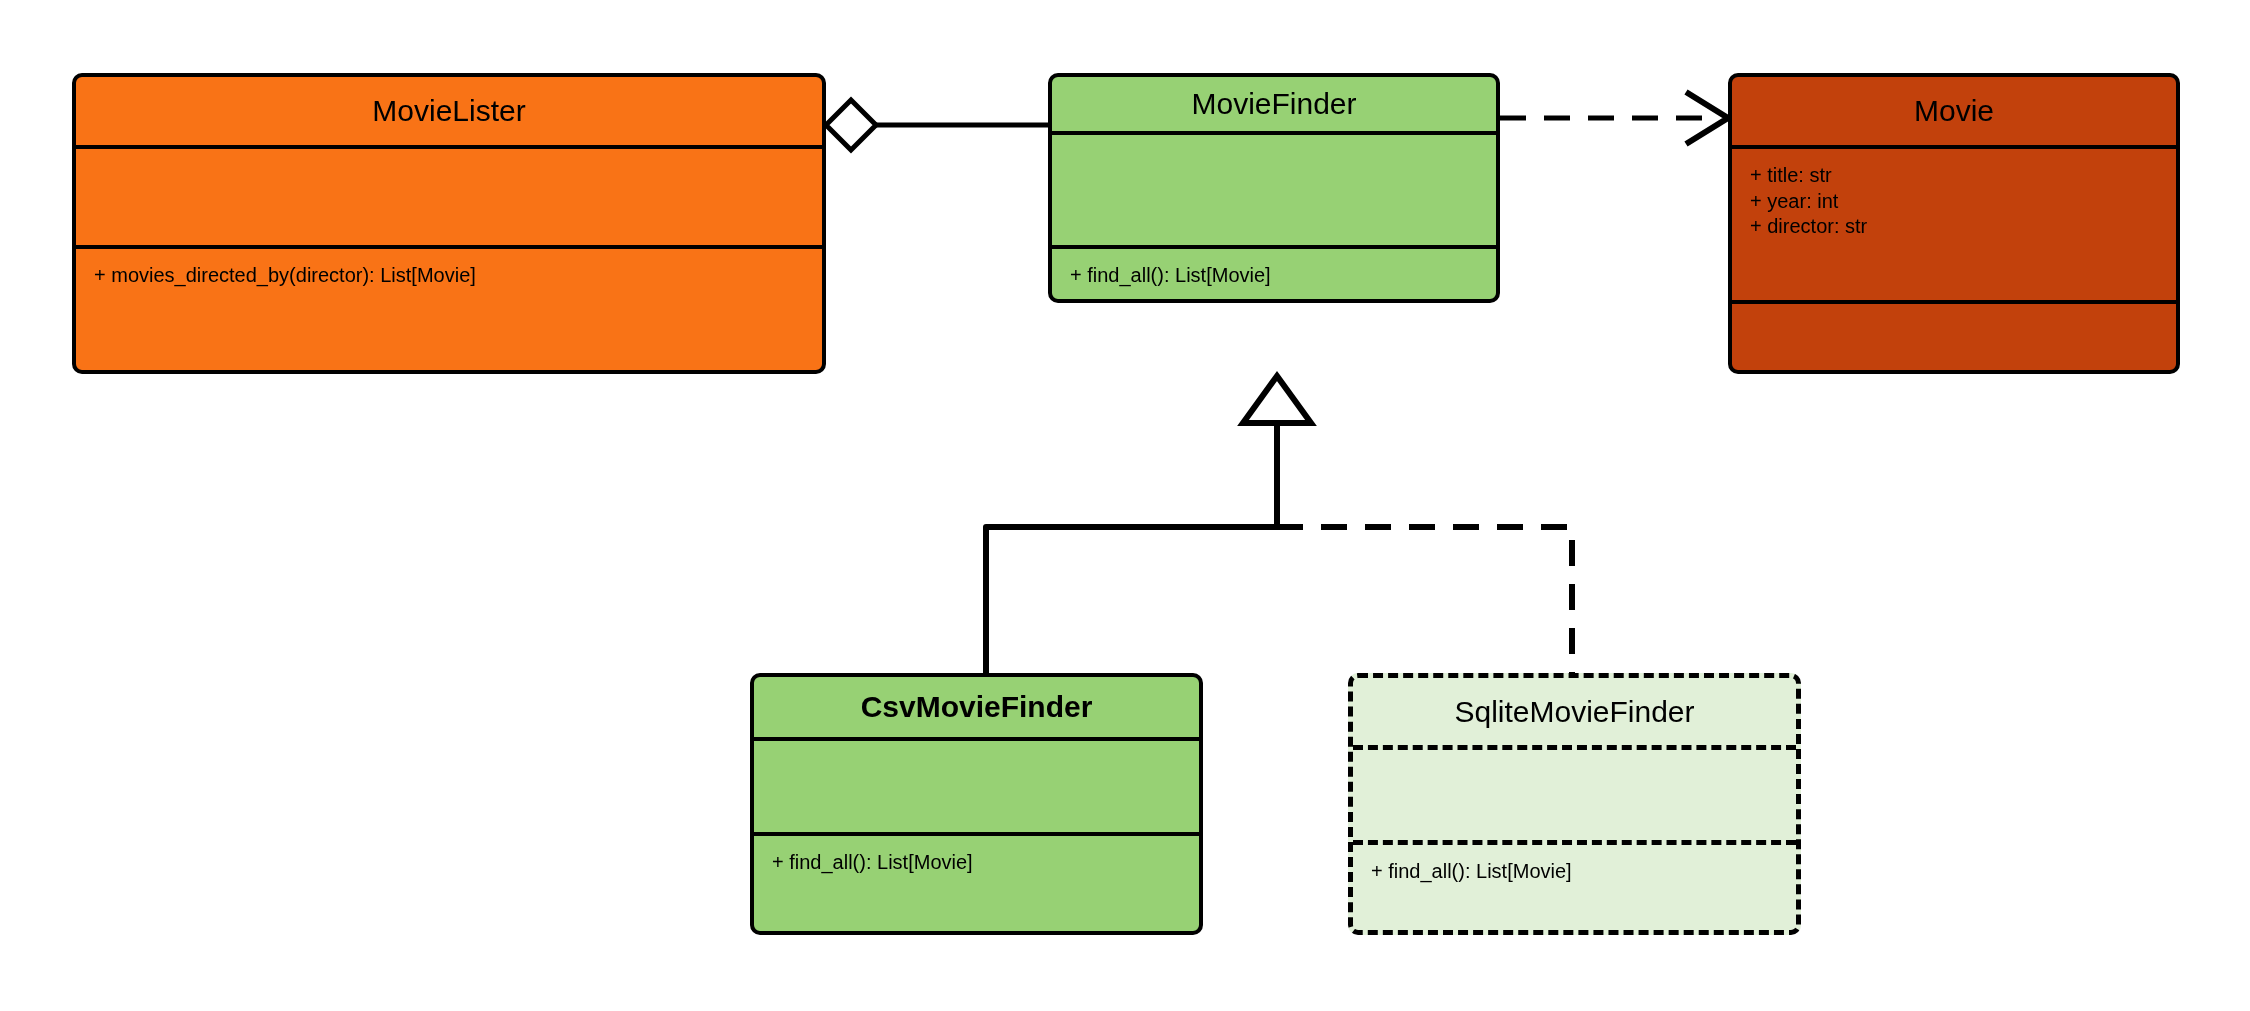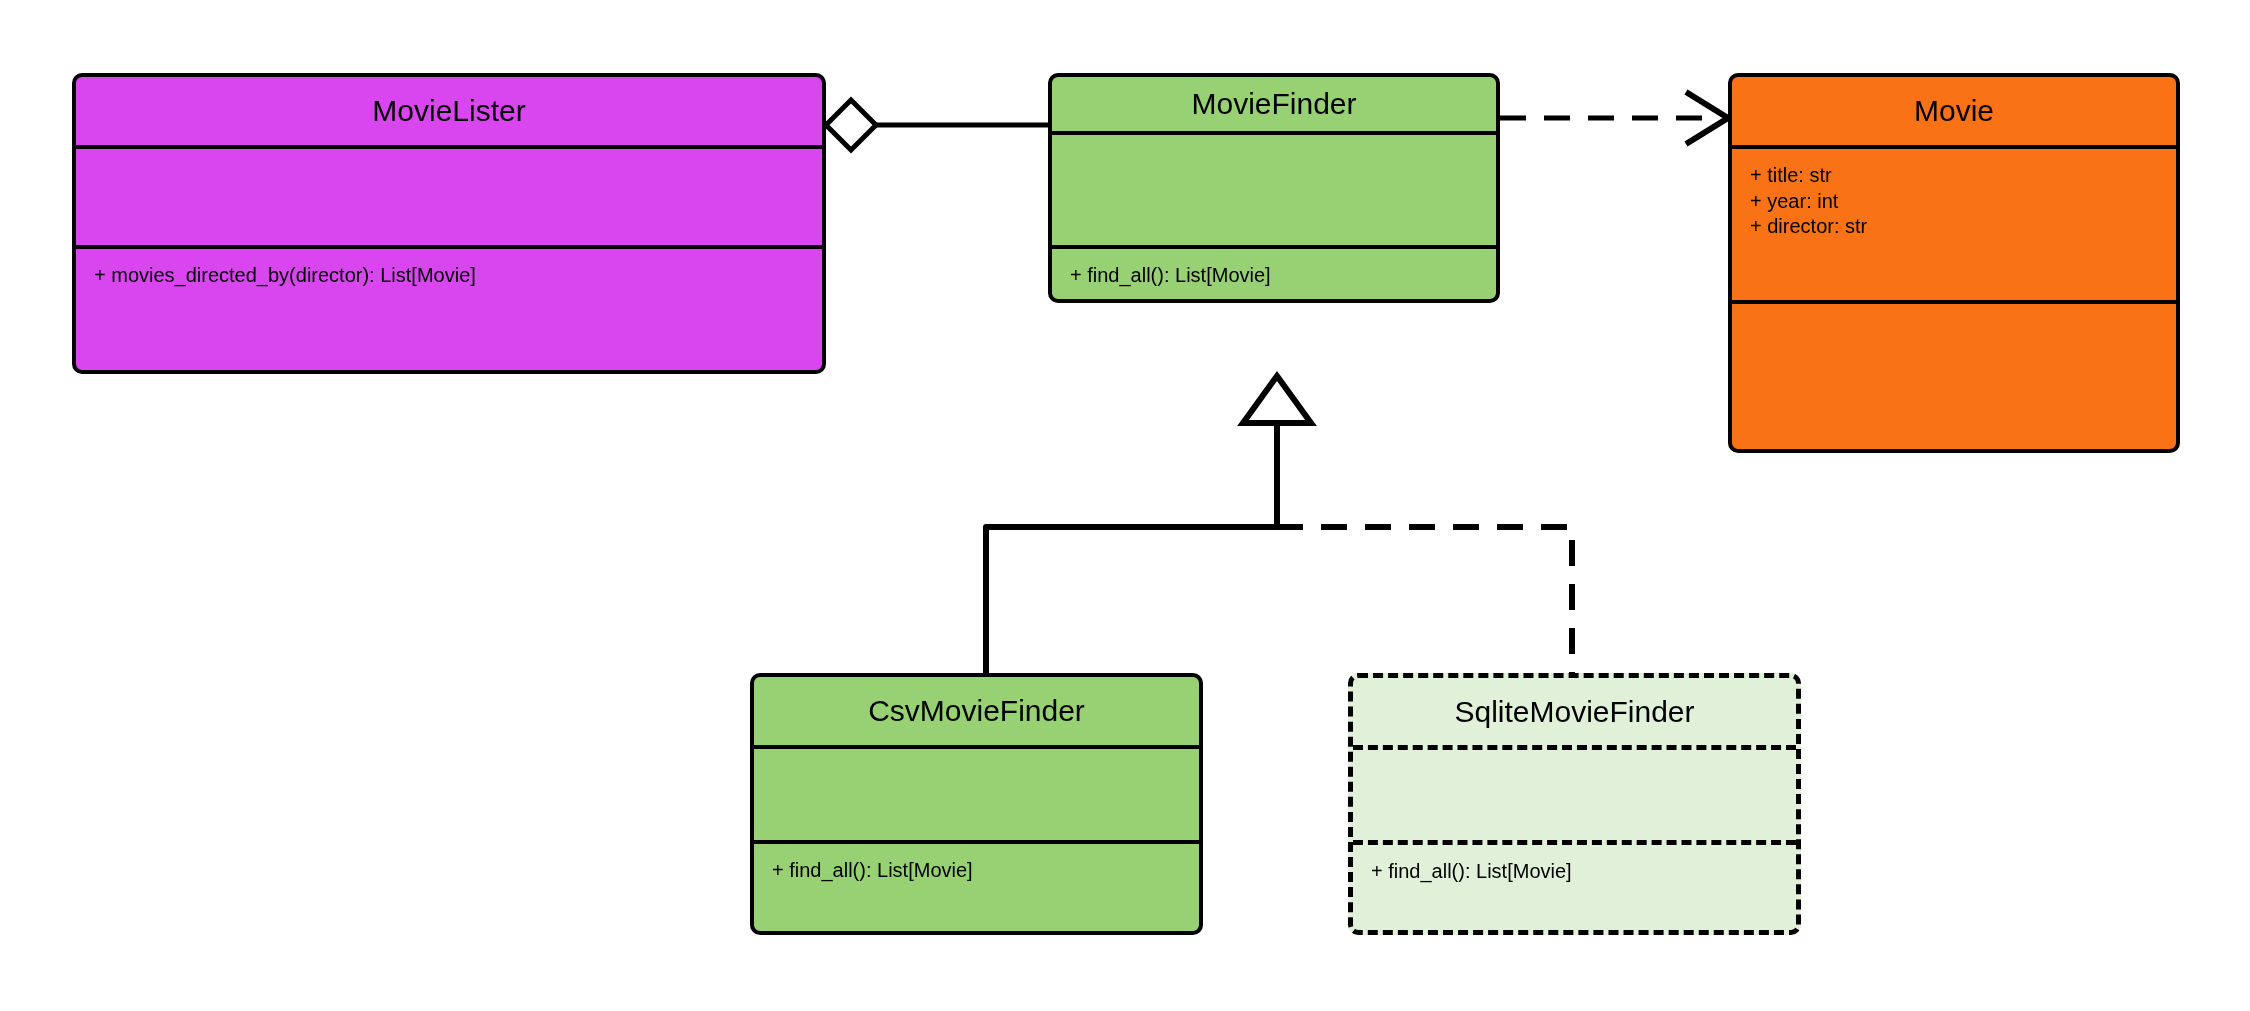--- a/index.html
+++ b/index.html
@@ -102,48 +102,48 @@
 
     <g>
       <path d="M 1277 527 L 986 527 L 986 673" fill="none" stroke="#000000" stroke-width="6" stroke-linejoin="round" stroke-linecap="butt"></path>
     </g>
 
     <g>
       <path d="M 1277 527 L 1572 527 L 1572 673" fill="none" stroke="#000000" stroke-width="6" stroke-dasharray="26,18" stroke-linejoin="round" stroke-linecap="butt"></path>
     </g>
   </svg>
 
-  <div class="uml-class" id="box-movie-lister" style="left: 72px; top: 73px; width: 754px; height: 301px; background: #d946ef;">
+  <div class="uml-class" id="box-movie-lister" style="left: 72px; top: 73px; width: 754px; height: 301px; background: #f97316;">
     <div class="cls-name" style="height: 72px;">MovieLister</div>
     <div class="cls-compartment cls-attrs" style="height: 100px;"></div>
     <div class="cls-compartment cls-ops">
       <span class="row-line">+ movies_directed_by(director): List[Movie]</span>
     </div>
   </div>
 
   <div class="uml-class" id="box-movie-finder" style="left: 1048px; top: 73px; width: 452px; height: 230px; background: rgb(151, 209, 116);">
     <div class="cls-name" style="height: 72px;">MovieFinder</div>
     <div class="cls-compartment cls-attrs" style="height: 138px;"></div>
     <div class="cls-compartment cls-ops">
       <span class="row-line">+ find_all(): List[Movie]</span>
     </div>
   </div>
 
-  <div class="uml-class" id="box-movie" style="left: 1728px; top: 73px; width: 452px; height: 380px; background: #f97316;">
+  <div class="uml-class" id="box-movie" style="left: 1728px; top: 73px; width: 452px; height: 301px; background: #c2410c;">
     <div class="cls-name" style="height: 72px;">Movie</div>
     <div class="cls-compartment cls-attrs" style="height: 155px;">
       <span class="row-line">+ title: str</span>
       <span class="row-line">+ year: int</span>
       <span class="row-line">+ director: str</span>
     </div>
     <div class="cls-compartment cls-ops empty-compartment"></div>
   </div>
 
   <div class="uml-class" id="box-csv-movie-finder" style="left: 750px; top: 673px; width: 453px; height: 262px; background: rgb(151, 209, 116);">
-    <div class="cls-name" style="height: 72px;">CsvMovieFinder</div>
+    <div class="cls-name" style="height: 64px; font-weight: bold;">CsvMovieFinder</div>
     <div class="cls-compartment cls-attrs" style="height: 95px;"></div>
     <div class="cls-compartment cls-ops">
       <span class="row-line">+ find_all(): List[Movie]</span>
     </div>
   </div>
 
   <div class="uml-class dashed" id="box-sqlite-movie-finder" style="left: 1348px; top: 673px; width: 453px; height: 262px; background: rgb(225, 240, 216);">
     <div class="cls-name" style="height: 72px;">SqliteMovieFinder</div>
     <div class="cls-compartment cls-attrs" style="height: 95px;"></div>
     <div class="cls-compartment cls-ops">

